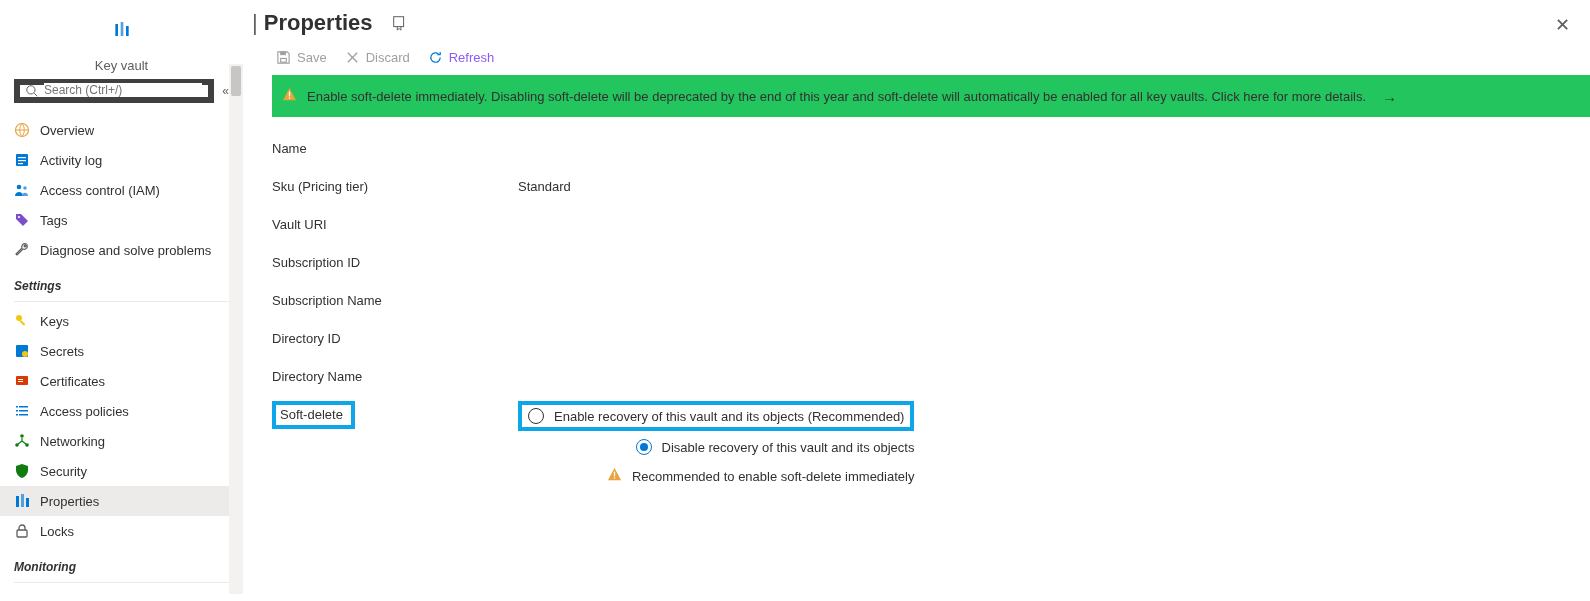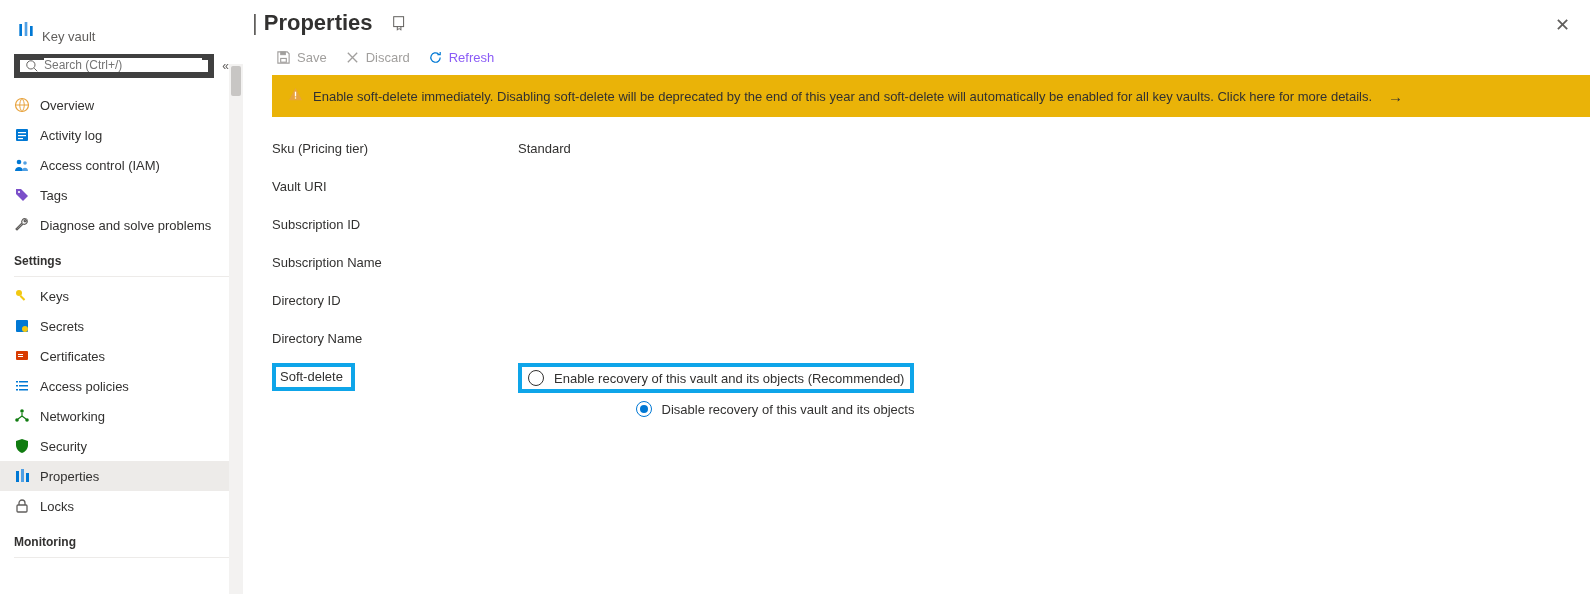--- a/index.html
+++ b/index.html
@@ -1,35 +1,35 @@
 <!DOCTYPE html>
 <html><head>
 <meta charset="utf-8">
 <style>
   * { box-sizing: border-box; margin: 0; padding: 0; font-family: "Segoe UI", Arial, sans-serif; }
   body { width: 1590px; height: 601px; background: #fff; color: #323130; font-size: 13px; overflow: hidden; position: relative; }
 
   
   .sidebar { position: absolute; left: 0; top: 0; width: 243px; height: 601px; background: #fff; }
-  .sb-header { display: flex; align-items: center; gap: 4px; padding: 18px 14px 8px 14px; }
+  .sb-header { display: flex; align-items: center; gap: 10px; padding: 18px 14px 8px 14px; flex-direction: column; }
   .kv-logo { width: 24px; height: 24px; }
   .sb-header-text { color: #605e5c; font-size: 13px; position: relative; top: 6px; }
 
   .search-row { display: flex; align-items: center; gap: 8px; padding: 4px 14px 10px 14px; }
   .search-box { flex: 1; display: flex; align-items: flex-end; border: 6px solid #404040; height: 24px; padding: 0 6px; }
   .search-box svg { width: 12px; height: 12px; margin-right: 6px; fill: #605e5c; }
   .search-box input { border: none; outline: none; font-size: 12px; flex:1; color:#323130; }
   .collapse-icon { color: #605e5c; font-size: 12px; cursor: pointer; }
 
   .nav { padding-top: 2px; }
   .nav-item { display: flex; align-items: center; gap: 10px; padding: 7px 14px; cursor: pointer; color: #323130; font-size: 13px; }
   .nav-item.selected { background: #edebe9; font-weight: 400; }
   .nav-icon-wrap { width: 16px; height: 16px; display: flex; align-items: center; justify-content: center; }
   .nav-icon-wrap svg { width: 16px; height: 16px; }
-  .section-title { padding: 14px 14px 6px 14px; color: #323130; font-weight: 600; font-size: 12px; }
+  .section-title { padding: 14px 14px 6px 14px; color: #323130; font-weight: 600; font-size: 12px; font-style: italic; }
   .section-divider { border: none; border-top: 1px solid #edebe9; margin: 2px 14px 4px 14px; }
 
   .scrollbar-track { position:absolute; right:0; top:64px; width:14px; height:530px; background:#f3f2f1; }
   .scrollbar-thumb { position:absolute; left:2px; top:2px; width:10px; height:30px; background:#c8c6c4; border-radius:2px; }
 
   
   .main { position:absolute; left:252px; top:0; right:0; height:601px; }
   .page-title-row { display:flex; align-items:center; padding: 10px 18px 6px 0; }
   .title-pipe { color:#605e5c; font-size:22px; font-weight:400; margin-right:6px; }
   .page-title { font-size:22px; font-weight:600; color:#323130; }
@@ -39,21 +39,21 @@
   
   .toolbar { display:flex; align-items:center; gap:18px; padding: 8px 16px 10px 24px; }
   .tb-btn { display:flex; align-items:center; gap:6px; font-size:13px; cursor:pointer; }
   .tb-btn.disabled { color:#a19f9d; cursor:default; }
   .tb-btn svg { width:15px; height:15px; }
   .tb-btn.disabled svg { fill:#a19f9d; stroke:#a19f9d; }
   .tb-btn.enabled { color:#8b5cf6; }
   .tb-btn.enabled svg { stroke:#0078d4; fill:none; }
 
   
-  .banner { margin: 0 0 8px 20px; padding:12px 16px; background:#eab308; color:#323130; display:flex; align-items:center; gap:10px; font-size:13px; }
+  .banner { margin: 0 0 8px 20px; padding:12px 10px; background:#22c55e; color:#323130; display:flex; align-items:center; gap:10px; font-size:13px; }
   .banner .arrow { margin-left:6px; font-size:15px; }
 
   
   .props { padding: 4px 0 0 20px; }
   .prop-row { display:flex; align-items:center; min-height:38px; }
   .prop-label { width:246px; font-size:13px; color:#323130; }
   .prop-value { font-size:13px; color:#323130; }
 
   
   .hl { border:4px solid #0ea5e9; }
@@ -276,20 +276,24 @@
     <span class="warn-icon"><svg viewBox="0 0 16 16">
           <path d="M8 1L15 14H1z" fill="#e8a33d"></path>
           <rect x="7.3" y="5" width="1.4" height="5" fill="#fff"></rect>
           <rect x="7.3" y="11" width="1.4" height="1.4" fill="#fff"></rect>
         </svg></span>
     <span>Enable soft-delete immediately. Disabling soft-delete will be deprecated by the end of this year and soft-delete will automatically be enabled for all key vaults. Click here for more details.</span>
     <span class="arrow">→</span>
   </div>
 
   <div class="props">
+    <div class="prop-row">
+      <span class="prop-label">Name</span>
+      <span class="prop-value"></span>
+    </div>
     <div class="prop-row">
       <span class="prop-label">Sku (Pricing tier)</span>
       <span class="prop-value">Standard</span>
     </div>
     <div class="prop-row">
       <span class="prop-label">Vault URI</span>
       <span class="prop-value"></span>
     </div>
     <div class="prop-row">
       <span class="prop-label">Subscription ID</span>
@@ -318,16 +322,24 @@
             <span class="radio-outer"></span>
             <span>Enable recovery of this vault and its objects (Recommended)</span>
           </span>
         </span>
         <span class="radio-row">
           <span class="radio-outer checked">
               <span class="radio-inner"></span>
             </span>
           <span>Disable recovery of this vault and its objects</span>
         </span>
+        <span class="recommend-row">
+          <span class="warn-icon"><svg viewBox="0 0 16 16">
+                <path d="M8 1L15 14H1z" fill="#e8a33d"></path>
+                <rect x="7.3" y="5" width="1.4" height="5" fill="#fff"></rect>
+                <rect x="7.3" y="11" width="1.4" height="1.4" fill="#fff"></rect>
+              </svg></span>
+          <span>Recommended to enable soft-delete immediately</span>
+        </span>
       </div>
     </div>
   </div>
 </div>
 
 </body></html>

